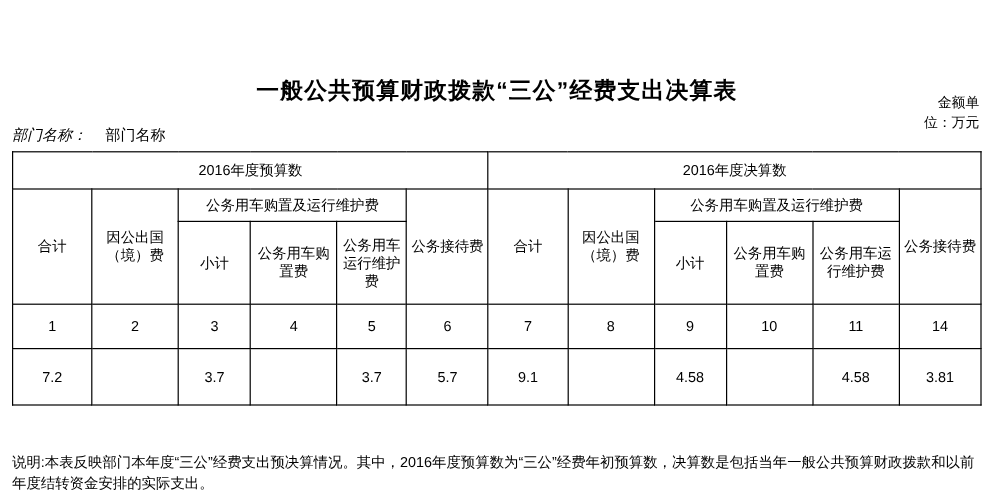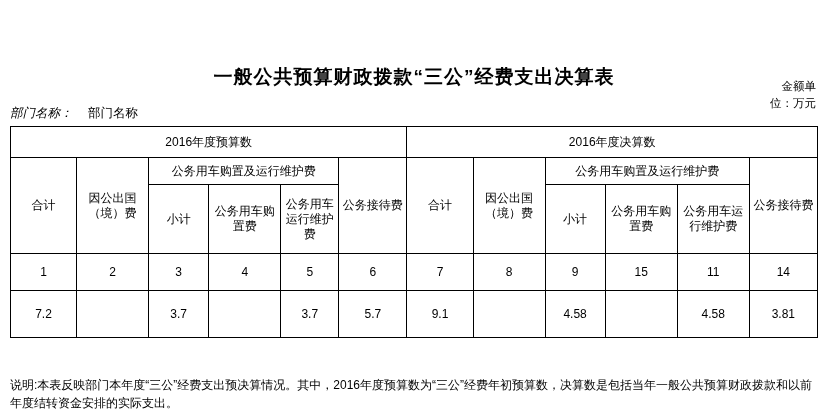--- a/index.html
+++ b/index.html
@@ -157,21 +157,21 @@
       <tr>
         <td class="numrow">1</td>
         <td class="numrow">2</td>
         <td class="numrow">3</td>
         <td class="numrow">4</td>
         <td class="numrow">5</td>
         <td class="numrow">6</td>
         <td class="numrow">7</td>
         <td class="numrow">8</td>
         <td class="numrow">9</td>
-        <td class="numrow">15</td>
+        <td class="numrow">10</td>
         <td class="numrow">11</td>
         <td class="numrow">14</td>
       </tr>
       <tr>
         <td class="datarow">7.2</td>
         <td class="datarow"></td>
         <td class="datarow">3.7</td>
         <td class="datarow"></td>
         <td class="datarow">3.7</td>
         <td class="datarow">5.7</td>

